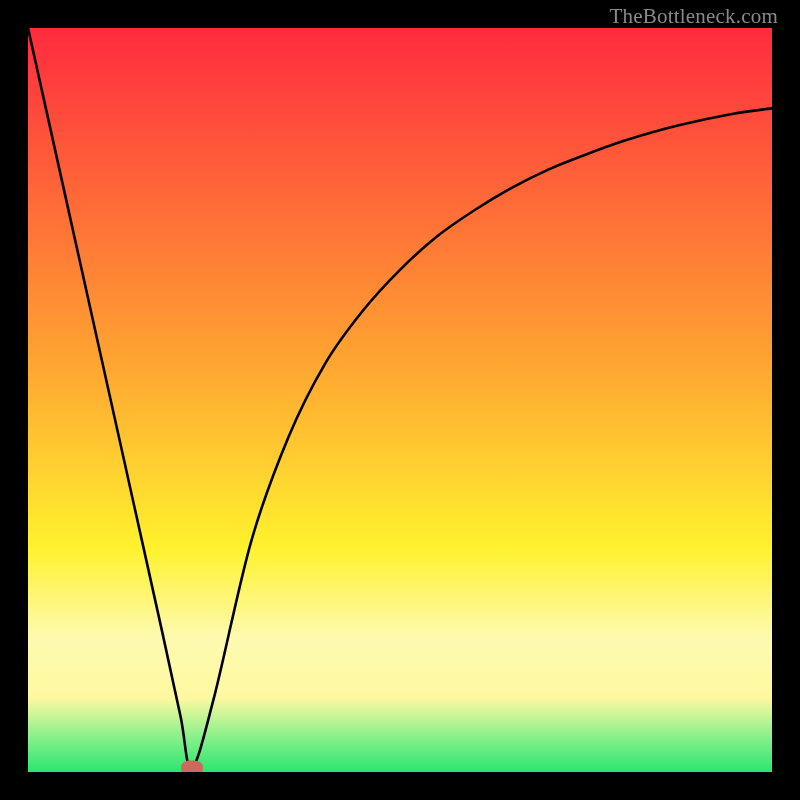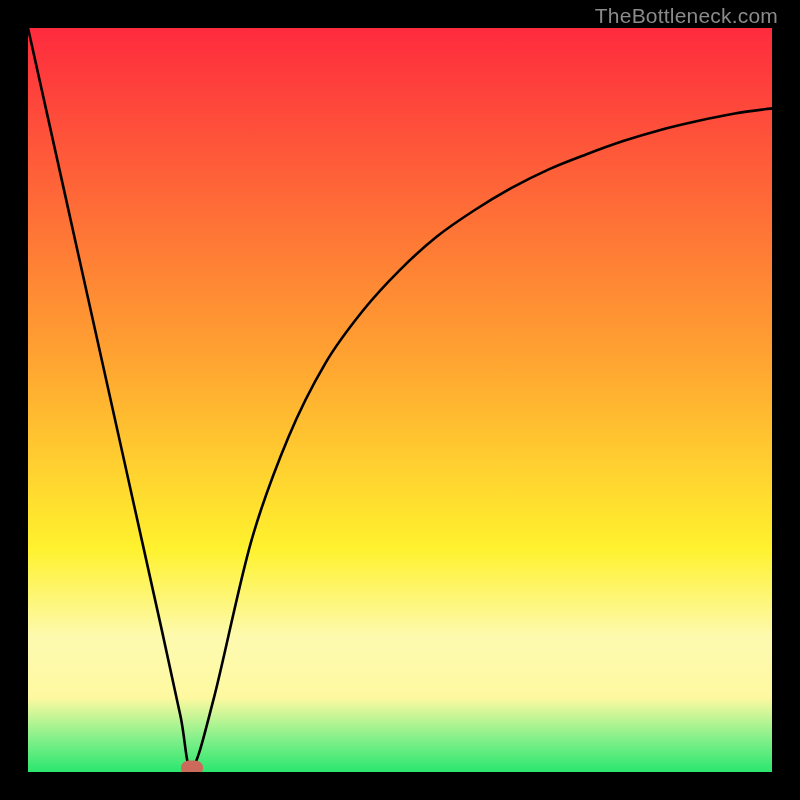--- a/index.html
+++ b/index.html
@@ -9,20 +9,21 @@
     height: 800px;
     overflow: hidden;
     background: #000;
     font-family: Arial, Helvetica, sans-serif;
   }
   .frame {
     position: relative;
     width: 800px;
     height: 792px;
     background: #000;
+    font-family: Liberation Serif, serif;
   }
   .plot-area {
     position: absolute;
     left: 28px;
     top: 28px;
     width: 744px;
     height: 744px;
     overflow: hidden;
   }
   .gradient-bg {

